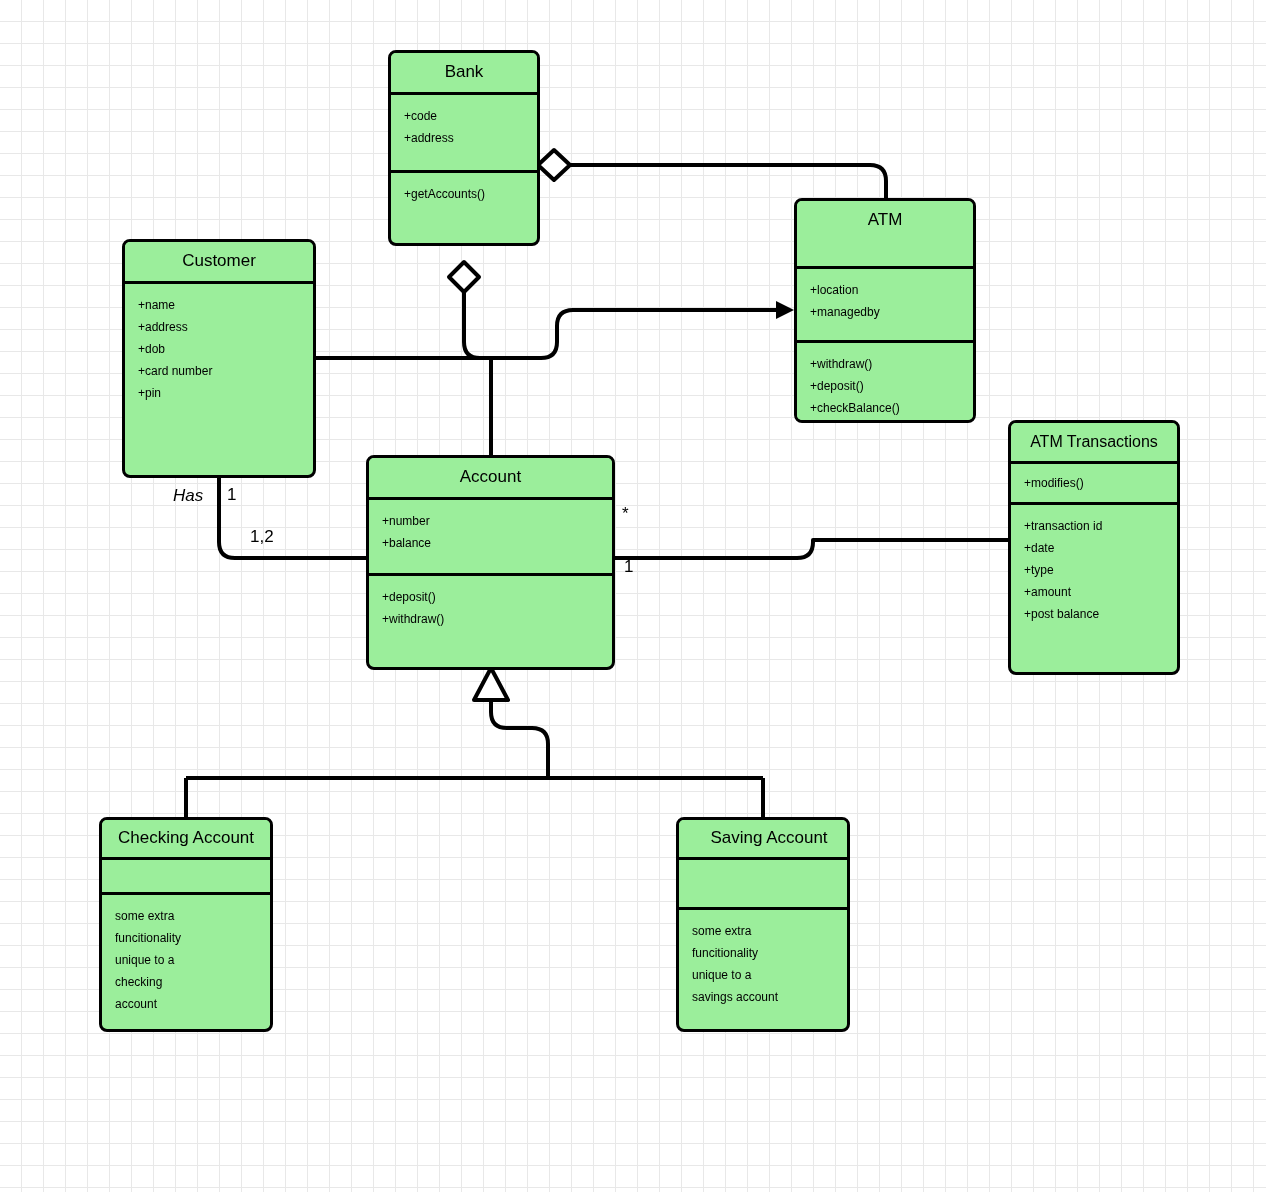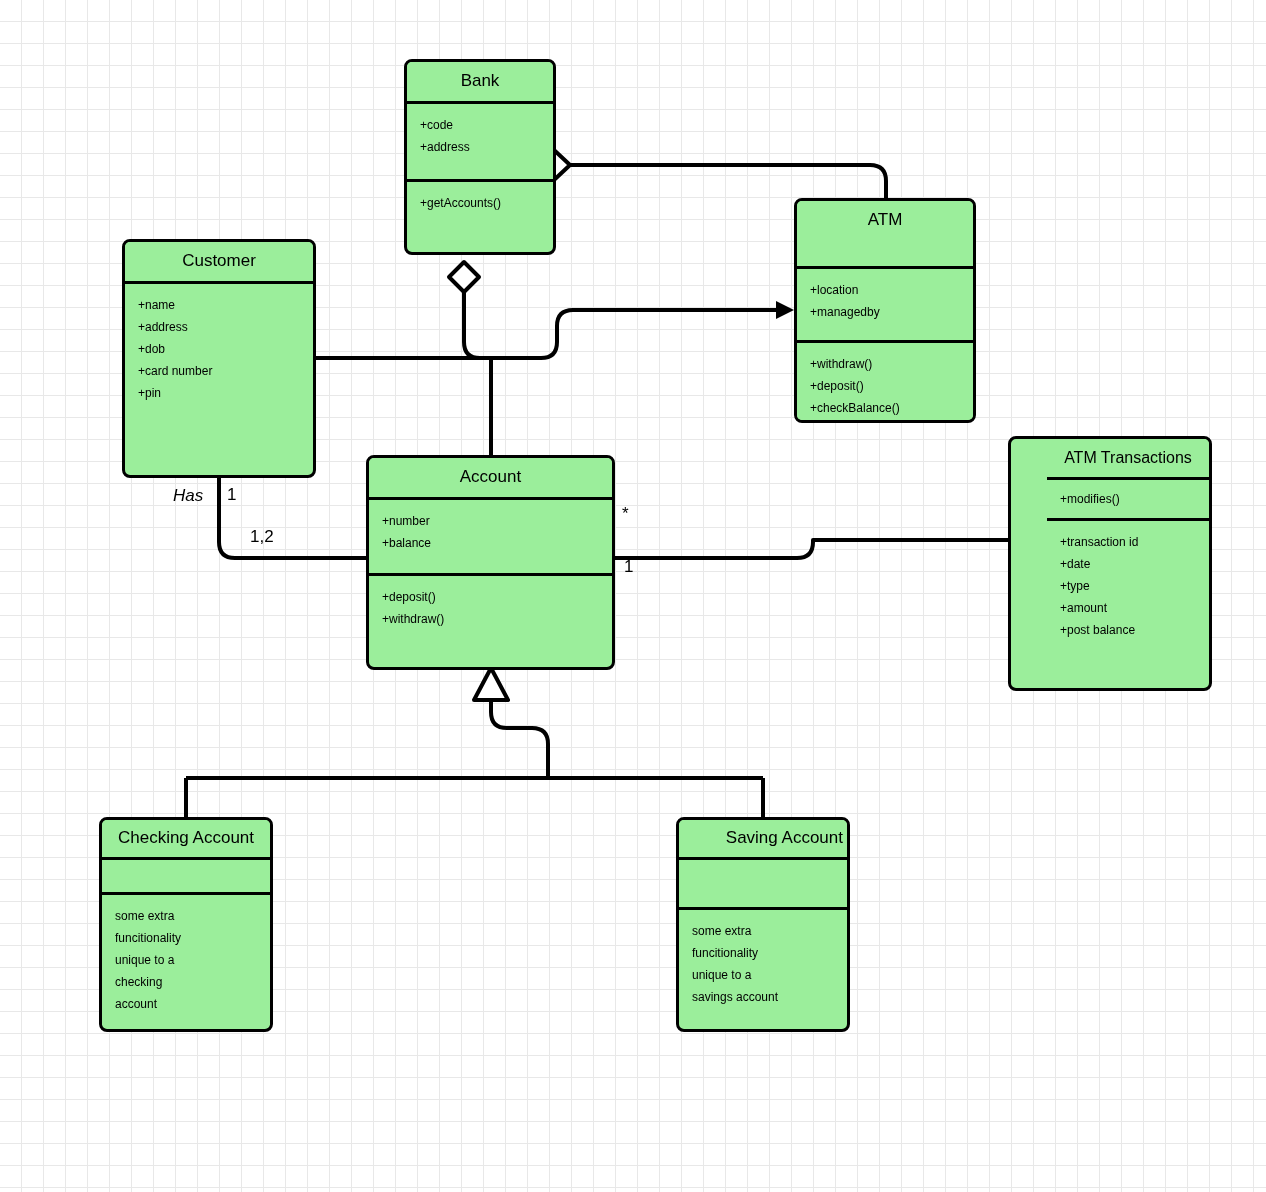--- a/index.html
+++ b/index.html
@@ -109,21 +109,21 @@
 
       <path d="M 491 700 L 491 712 Q 491 728 507 728 L 532 728 Q 548 728 548 744 L 548 778"></path>
       <path d="M 186 778 L 763 778"></path>
       <path d="M 186 778 L 186 818"></path>
       <path d="M 763 778 L 763 818"></path>
 
       <polygon points="491,668 508,700 474,700" fill="#ffffff" stroke="#000000" stroke-width="4"></polygon>
     </g>
   </svg>
 
-  <div class="umlclass" style="left:388px; top:59px; width:152px; height:196px;margin-left:16px;">
+  <div class="umlclass" style="left:388px; top:50px; width:152px; height:196px;">
     <div class="sect cname">Bank</div>
     <div class="sect div cmembers" style="height:78px;">+code
 +address</div>
     <div class="sect div cmembers" style="height:undefined;">+getAccounts()</div>
   </div>
 
   <div class="umlclass" style="left:122px; top:239px; width:194px; height:239px;">
     <div class="sect cname">Customer</div>
     <div class="sect div cmembers" style="height:114px;">+name
 +address
@@ -134,21 +134,21 @@
 
   <div class="umlclass" style="left:794px; top:198px; width:182px; height:225px;">
     <div class="sect cname">ATM</div>
     <div class="sect div cmembers" style="height:74px;margin-top:26px;">+location
 +managedby</div>
     <div class="sect div cmembers">+withdraw()
 +deposit()
 +checkBalance()</div>
   </div>
 
-  <div class="umlclass" style="left:1008px; top:436px; width:204px; height:255px;padding-left:36px;">
+  <div class="umlclass" style="left:1008px; top:420px; width:172px; height:255px;">
     <div class="sect cname" style="font-size:16px;">ATM Transactions</div>
     <div class="sect div cmembers pad-sm">+modifies()</div>
     <div class="sect div cmembers" style="height:152px;">+transaction id
 +date
 +type
 +amount
 +post balance</div>
   </div>
 
   <div class="umlclass" style="left:366px; top:455px; width:249px; height:215px;">
@@ -163,21 +163,21 @@
     <div class="sect cname" style="padding:8px 4px 9px 4px;">Checking Account</div>
     <div class="sect div cmembers empty" style="height:35px;"></div>
     <div class="sect div cmembers">some extra
 funcitionality
 unique to a
 checking
 account</div>
   </div>
 
   <div class="umlclass" style="left:676px; top:817px; width:174px; height:215px;">
-    <div class="sect cname" style="padding:8px 4px 9px 16px;text-align:right;">Saving Account</div>
+    <div class="sect cname" style="padding:8px 4px 9px 16px;">Saving Account</div>
     <div class="sect div cmembers empty" style="height:50px;"></div>
     <div class="sect div cmembers">some extra
 funcitionality
 unique to a
 savings account</div>
   </div>
 
   <div class="edgelabel ital" style="left:173px; top:486px;">Has</div>
   <div class="edgelabel" style="left:227px; top:485px;">1</div>
   <div class="edgelabel" style="left:250px; top:527px;">1,2</div>

